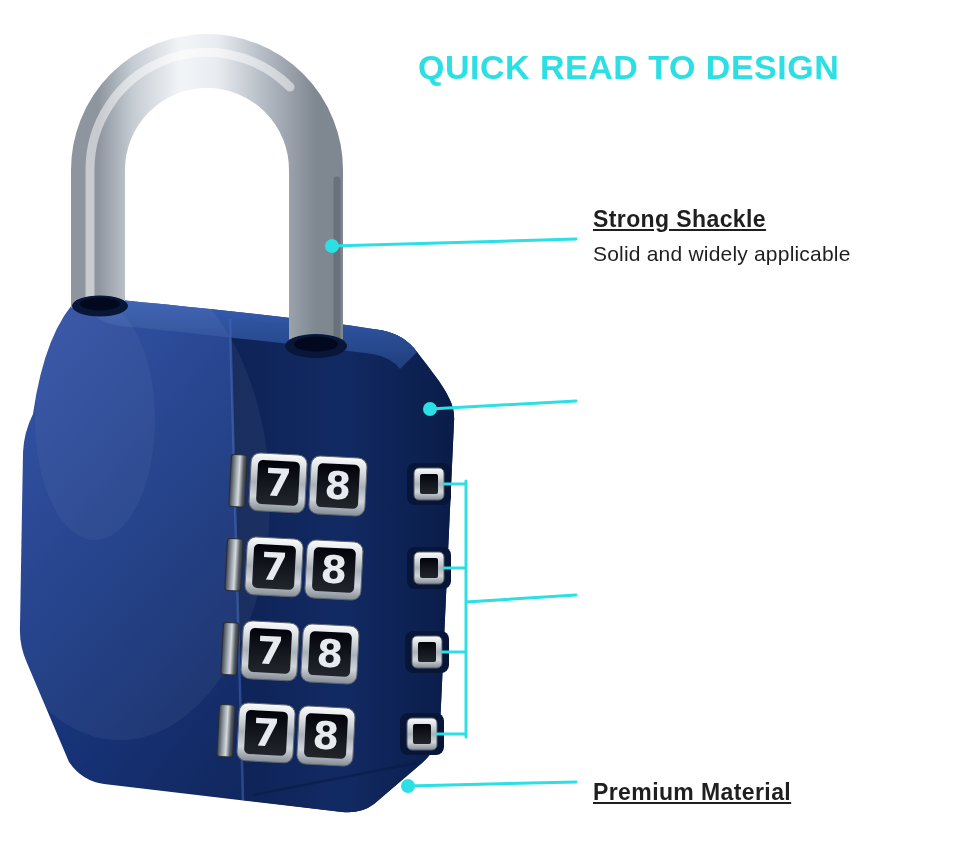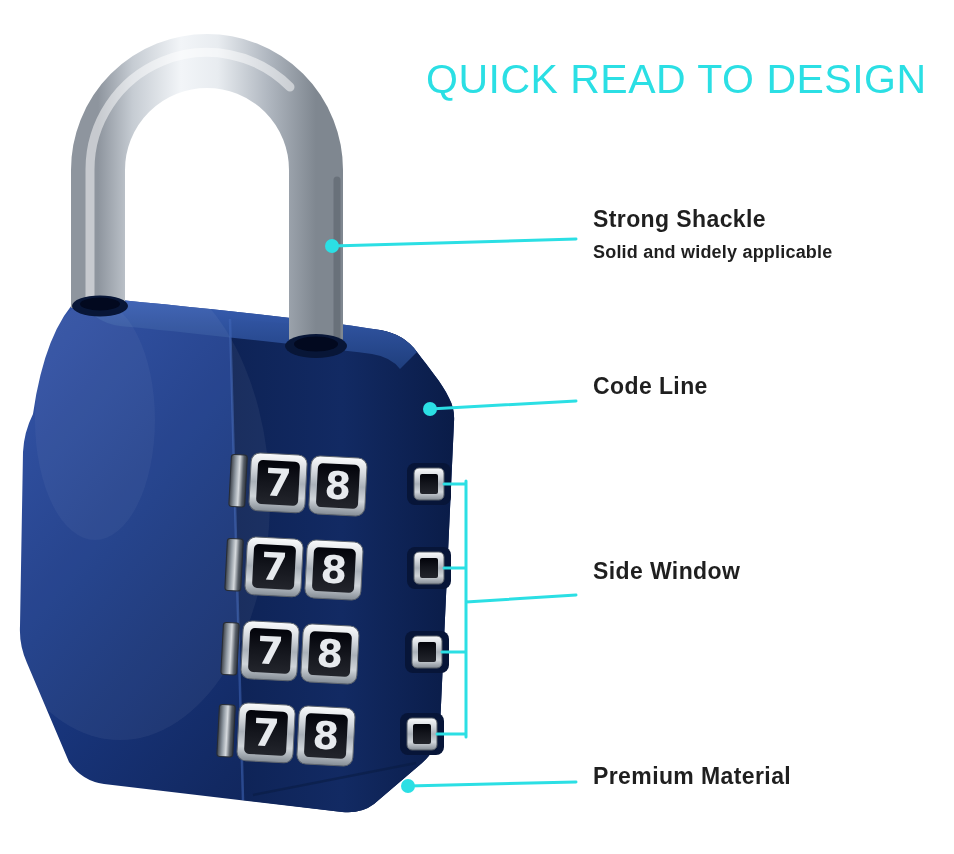--- a/index.html
+++ b/index.html
@@ -3,27 +3,27 @@
 <meta charset="utf-8">
 <style>
   :root{ --accent:#2BDFE4; --text:#1F1F1F; }
   html,body{margin:0;padding:0;background:#fff;}
   .stage{
     position:relative;width:954px;height:854px;background:#fff;overflow:hidden;
     font-family:"Liberation Sans",sans-serif;
   }
   .stage svg{position:absolute;left:0;top:0;}
   .title{
-    position:absolute;left:418px;top:48px;margin:8px;
-    font-size:41px;font-weight:400;letter-spacing:.5px;color:var(--accent);
+    position:absolute;left:418px;top:48px;margin:0;
+    font-size:34px;font-weight:700;letter-spacing:.5px;color:var(--accent);
     font-family:"Liberation Sans",sans-serif;white-space:nowrap;
   }
   .callout{position:absolute;left:593px;color:var(--text);white-space:nowrap;}
-  .callout-heading{font-size:23px;font-weight:700;letter-spacing:.4px;margin:0 0 9px 0;}
-  .callout-desc{font-size:18px;font-weight:700;letter-spacing:.2px;}
+  .callout-heading{font-size:23px;font-weight:700;letter-spacing:.4px;margin:0 0 9px 0;text-decoration:underline;}
+  .callout-desc{font-size:21px;font-weight:400;letter-spacing:.2px;}
 
   
   .frame{fill:url(#chromeF);stroke:#5d646e;stroke-width:1;}
   .win{fill:url(#winG);}
   .digit{font-family:"DejaVu Sans",sans-serif;font-size:38px;font-weight:700;fill:#e7eaee;text-anchor:middle;}
   .knurl{fill:url(#knurlG);stroke:#272c34;stroke-width:1;}
   .recess{fill:#071538;}
   .btn{fill:url(#chromeF);stroke:#555c66;stroke-width:1;}
   .slot{fill:url(#winG);}
   .callout-stroke{stroke:var(--accent);stroke-width:3;fill:none;stroke-linecap:round;}
@@ -187,24 +187,22 @@
   </svg>
 
   <h1 class="title">QUICK READ TO DESIGN</h1>
 
   <div class="callout" style="top:206px">
     <div class="callout-heading">Strong Shackle</div>
     <div class="callout-desc">Solid and widely applicable</div>
   </div>
 
   <div class="callout" style="top:373px">
-    <div class="callout-heading">Code Line</div>
   </div>
 
   <div class="callout" style="top:558px">
-    <div class="callout-heading">Side Window</div>
-  </div>
-
-  <div class="callout" style="top:763px">
+  </div>
+
+  <div class="callout" style="top:779px">
     <div class="callout-heading">Premium Material</div>
   </div>
 
 </div>
 
 </body></html>

